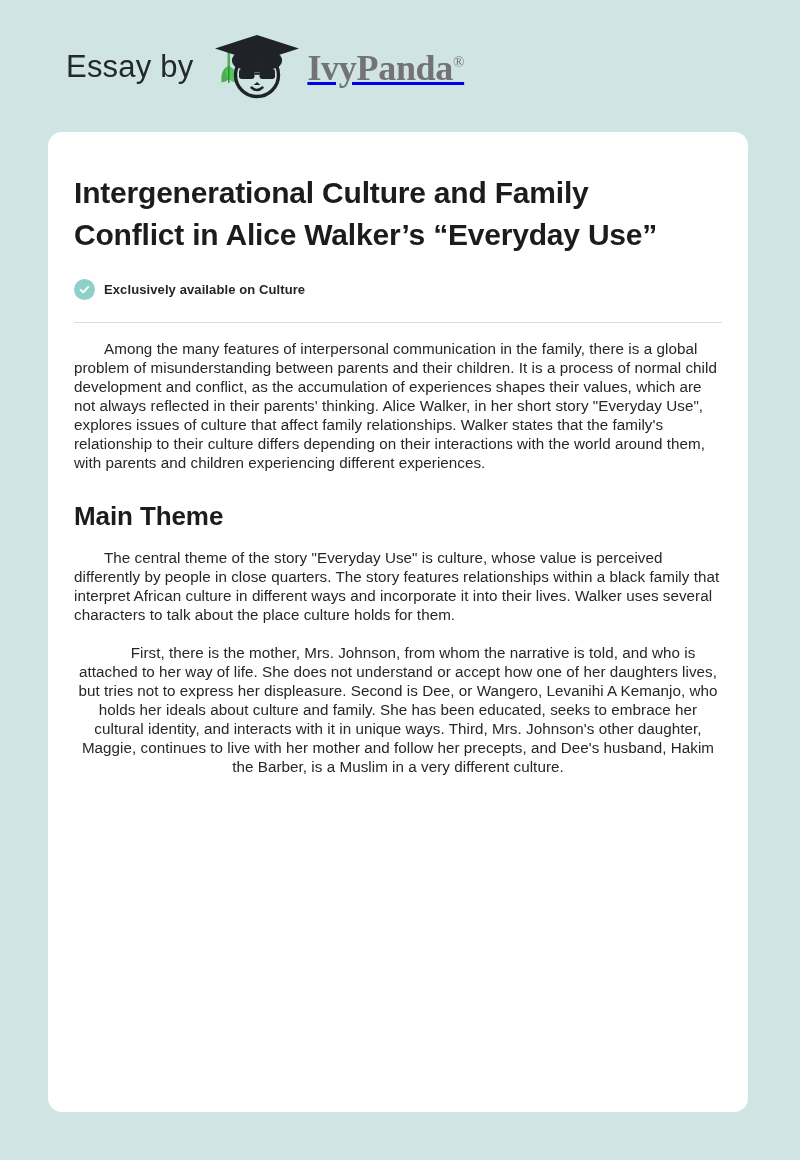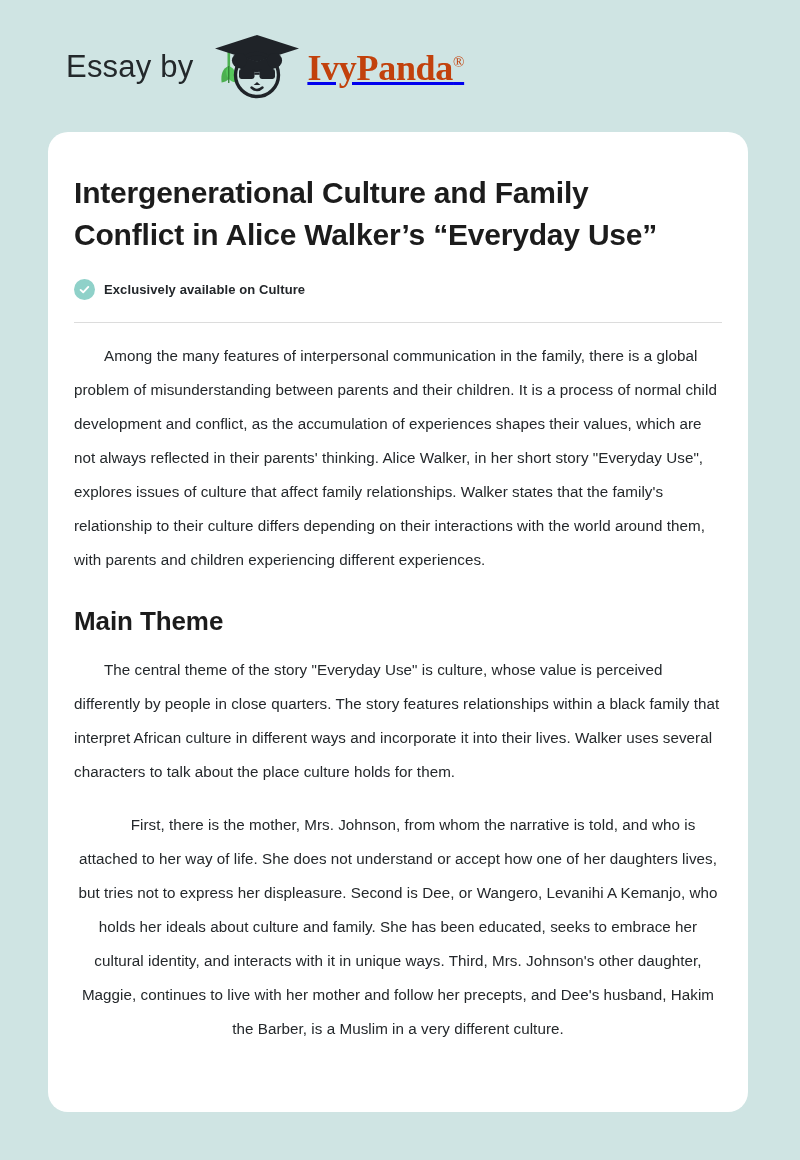--- a/index.html
+++ b/index.html
@@ -38,42 +38,42 @@
   .panda-mark {
     width: 92px;
     height: 66px;
     display: block;
     margin-right: 4px;
   }
   .brand-wordmark {
     font-family: "Liberation Serif", serif;
     font-weight: 700;
     font-size: 36px;
-    color: #c2410c;
+    color: #737373;
     letter-spacing: -0.3px;
     line-height: 1;
     position: relative;
     top: 2px;
   }
   .brand-wordmark .reg {
     font-size: 15px;
     vertical-align: super;
     font-weight: 400;
     line-height: 1;
   }
 
   
   .paper-card {
     position: absolute;
     left: 48px;
     top: 132px;
     width: 700px;
     height: 980px;
     background: #ffffff;
-    border-radius: 20px;
+    border-radius: 14px;
     box-sizing: border-box;
     padding: 40px 26px 0 26px;
     overflow: hidden;
   }
   .card-inner {
     padding: 0 0 0 0;
   }
 
   
   .doc-title {
@@ -131,21 +131,21 @@
     margin: 28px 0 0 0;
     letter-spacing: -0.1px;
     line-height: 32px;
     font-stretch: condensed;
   }
   .section-heading.first { margin-top: 27px; }
 
   .body-par {
     font-family: "Liberation Sans Narrow", "Liberation Sans", sans-serif;
     font-size: 15.2px;
-    line-height: 34px;
+    line-height: 19px;
     color: #24282b;
     margin: 16px 0 0 0;
     text-indent: 30px;
     font-stretch: condensed;
     letter-spacing: 0.05px;
   }
   .body-par.tight { margin-top: 19px; text-align: center; }
 </style>
 </head>
 <body>

